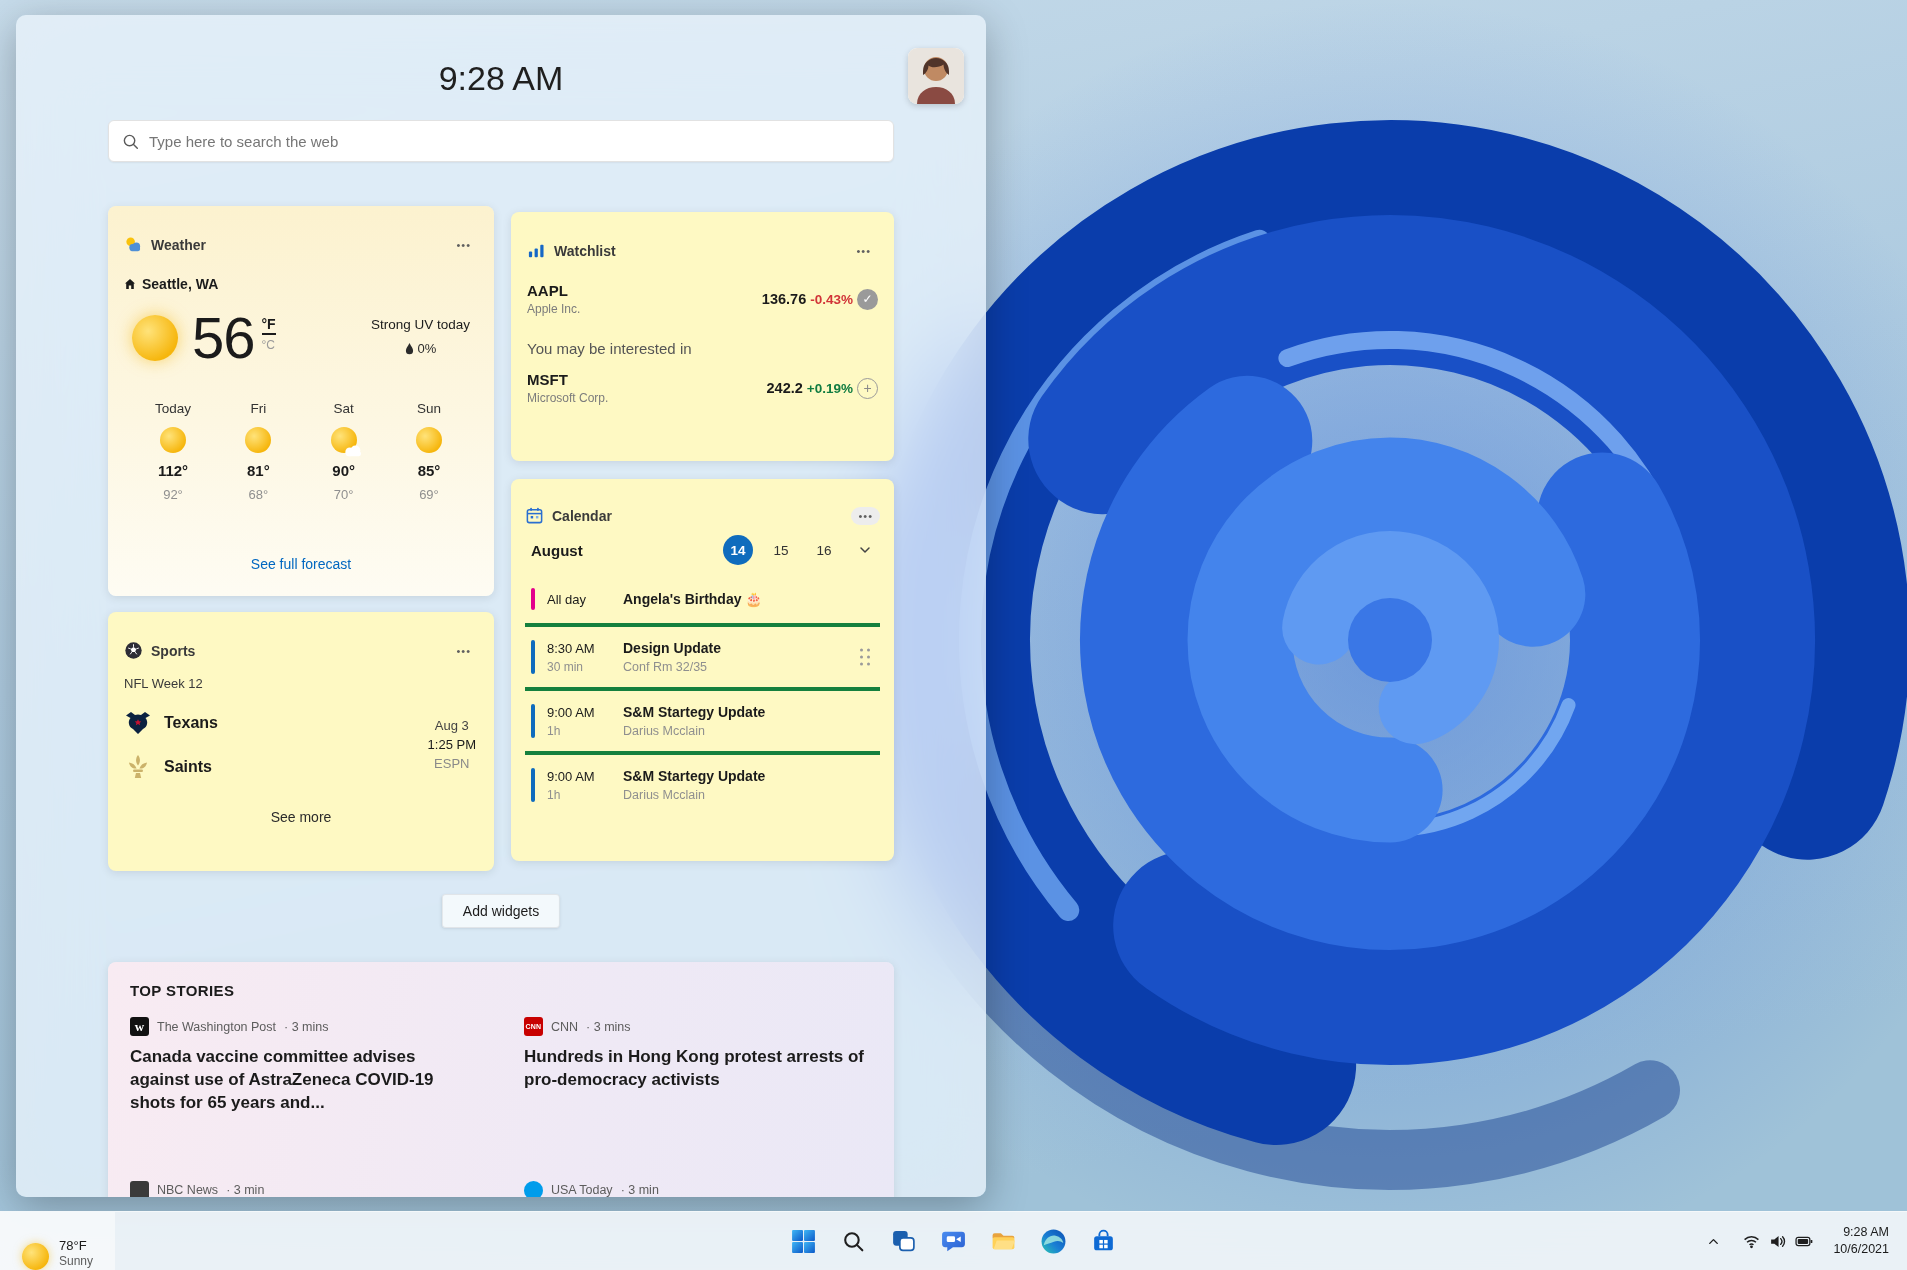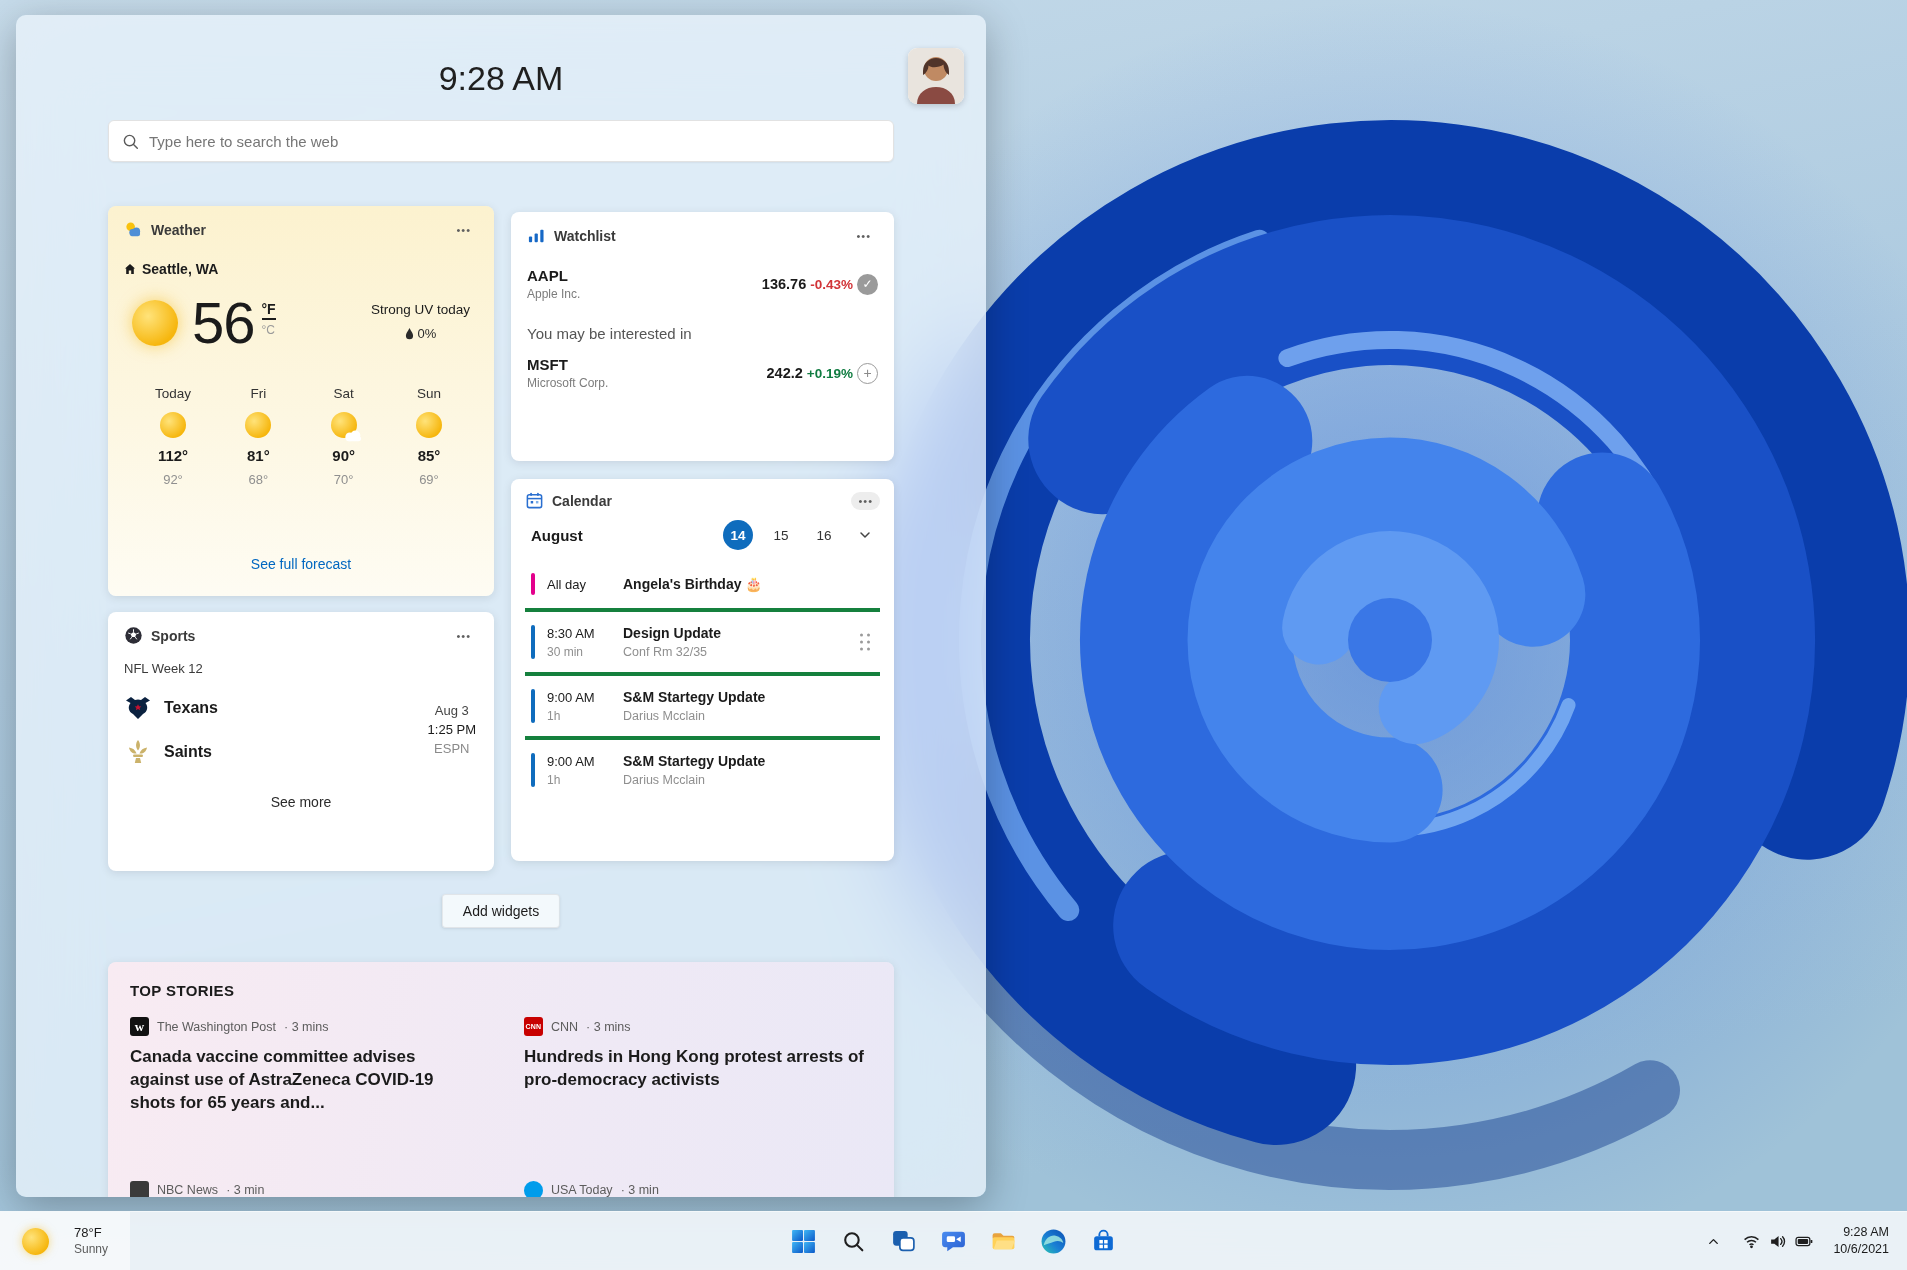--- a/index.html
+++ b/index.html
@@ -35,22 +35,22 @@
     display:flex; align-items:center; padding:0 13px;
     box-shadow:0 1px 2px rgba(0,0,0,0.06);
   }
   .s-input { flex:1; border:none; outline:none; background:transparent; font-size:15px; margin-left:10px; color:#333; font-family:inherit; }
   .s-input::placeholder { color:#767676; }
 
   .col { position:absolute; }
   .col-left  { left:92px;  top:191px; width:386px; }
   .col-right { left:495px; top:197px; width:383px; }
 
-  .card { background:#ffffff; border-radius:8px; box-shadow:0 2px 10px rgba(0,0,0,0.10); position:relative; }
-  .card-head { display:flex; align-items:center; gap:8px; }
+  .card { background:#fef9c3; border-radius:8px; box-shadow:0 2px 10px rgba(0,0,0,0.10); position:relative; }
+  .card-head { display:flex; align-items:center; gap:8px;margin-top:15px; }
   .card-title { font-size:14px; font-weight:bold; color:#3a3a3a; }
   .dots {
     margin-left:auto; border:none; background:transparent; color:#5f5f5f;
     font-size:11px; letter-spacing:1px; cursor:pointer; padding:3px 7px; border-radius:10px;
   }
   .dots.pill { background:#ededed; }
 
   
   .weather { height:390px; padding:14px 16px; display:flex; flex-direction:column;
     background:linear-gradient(180deg,#fcf2cf 0%,#fdf7e2 55%,#fefcf3 100%); }
@@ -152,21 +152,21 @@
   .ts-head { margin-top:10px; font-size:17px; font-weight:bold; color:#1b1b1b; line-height:1.35; cursor:pointer; }
   .ts-partial { display:grid; grid-template-columns:1fr 1fr; column-gap:46px; margin-top:66px; }
 
   
   .taskbar {
     position:absolute; left:0; right:0; bottom:0; height:59px;
     background:rgba(242,246,250,0.90);
     backdrop-filter:blur(30px); -webkit-backdrop-filter:blur(30px);
     border-top:1px solid rgba(255,255,255,0.5); z-index:10;
   }
-  .tb-weather { position:absolute; left:0; top:0; bottom:0; display:flex; align-items:center; gap:25px;
+  .tb-weather { position:absolute; left:0; top:0; bottom:0; display:flex; align-items:flex-end; gap:10px;
     padding:0 22px; background:rgba(255,255,255,0.50); border:none; cursor:pointer; font-family:inherit; }
   .tb-sun { width:27px; height:27px; border-radius:50%;
     background:radial-gradient(circle at 35% 35%,#ffe37a,#f6b60d 72%); box-shadow:0 0 8px rgba(246,182,13,0.5); }
   .tbw-txt { text-align:left; line-height:1.3; }
   .tbw-temp { font-size:13px; color:#1b1b1b; }
   .tbw-cond { font-size:12px; color:#5c5c5c; }
   .tb-center { position:absolute; left:50%; top:0; bottom:0; transform:translateX(-50%);
     display:flex; align-items:center; gap:8px; }
   .tb-btn { width:42px; height:42px; border:none; background:transparent; border-radius:6px;
     display:flex; align-items:center; justify-content:center; cursor:pointer; }

